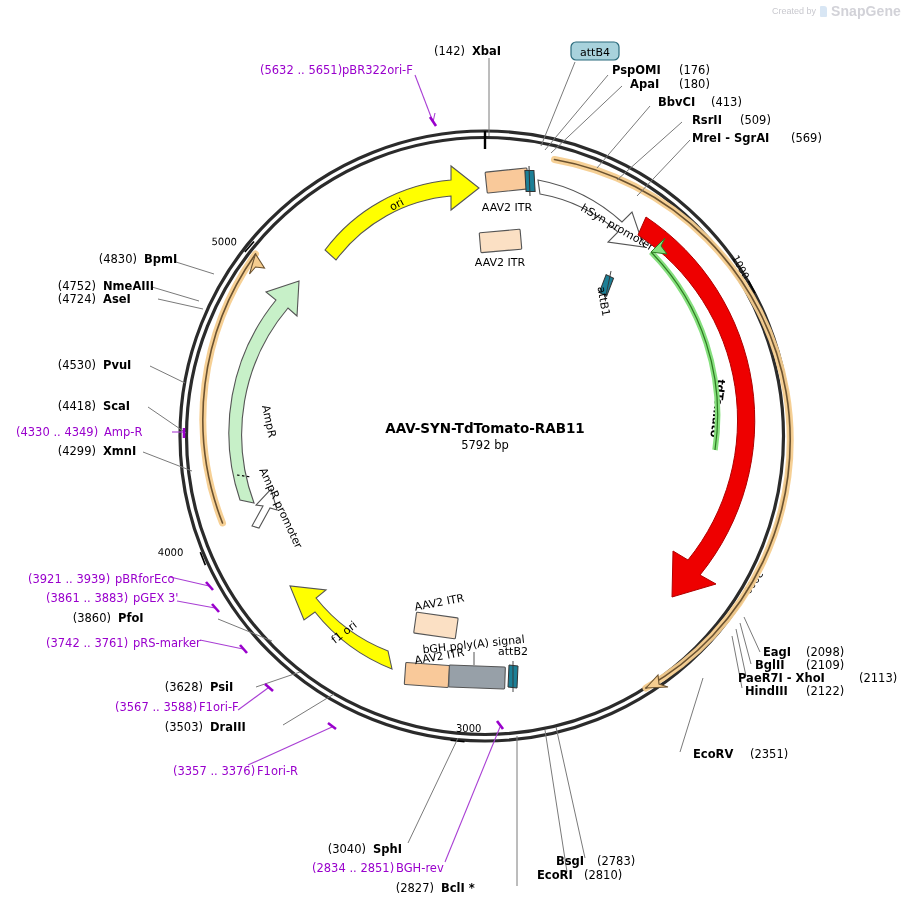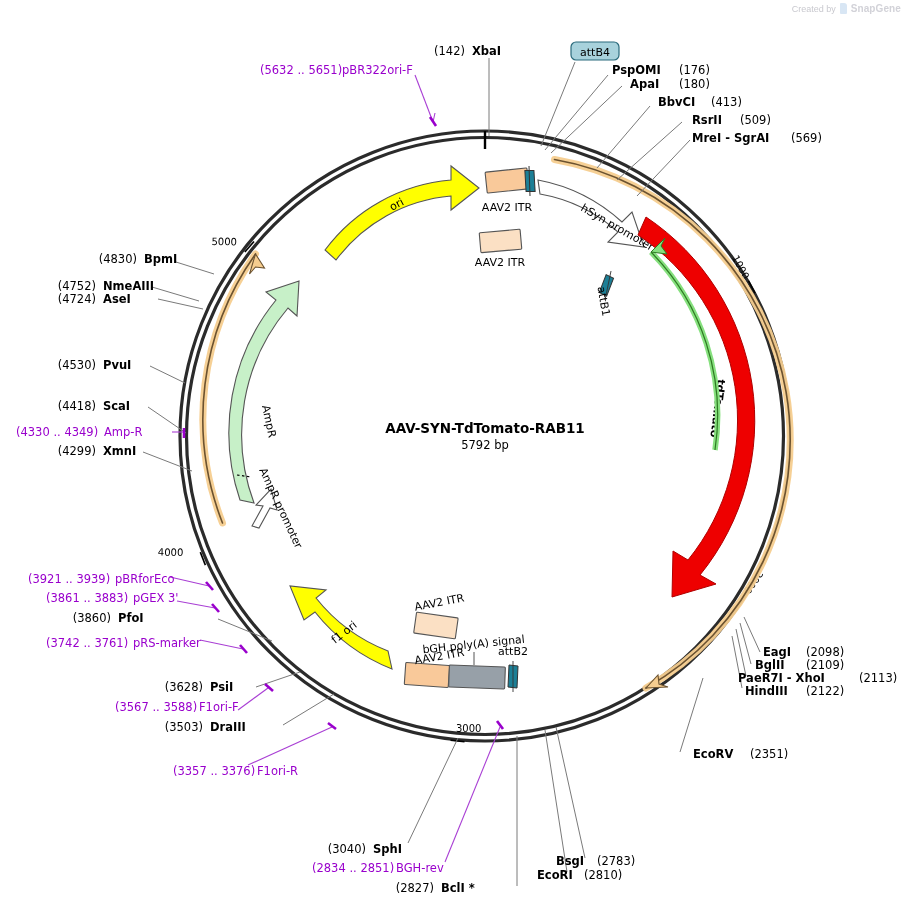--- a/index.html
+++ b/index.html
@@ -1,21 +1,21 @@
 <!DOCTYPE html>
 <html><head>
 <meta charset="utf-8">
 <style>
   html,body{margin:0;padding:0;background:#ffffff;}
   body{width:909px;height:904px;overflow:hidden;
        font-family:"DejaVu Sans","Liberation Sans",sans-serif;}
   #map{position:absolute;left:0;top:0;width:909px;height:904px;}
   .wm{position:absolute;right:8px;top:3px;display:flex;align-items:center;
       gap:4px;font-size:9px;color:#c9c9cf;font-family:"Liberation Sans",sans-serif;}
-  .wm .sg{font-size:10px;color:#d2d2d8;font-weight:600;letter-spacing:.1px;}
+  .wm .sg{font-size:14px;color:#d2d2d8;font-weight:600;letter-spacing:.1px;}
   .wm .logo{display:inline-block;width:7px;height:11px;background:#d8e6f4;
       border-radius:1px 3px 1px 1px;}
   text{font-family:"DejaVu Sans","Liberation Sans",sans-serif;}
   .enz{font-size:11.5px;font-weight:bold;fill:#000;}
   .pos{font-size:11.5px;fill:#000;}
   .prim{font-size:11.5px;fill:#9900cc;}
   .featlbl{font-size:11px;fill:#000;}
   .tick{font-size:10px;fill:#000;}
   .ttl{font-size:13.5px;font-weight:bold;fill:#000;}
   .sub{font-size:11.5px;fill:#000;}

